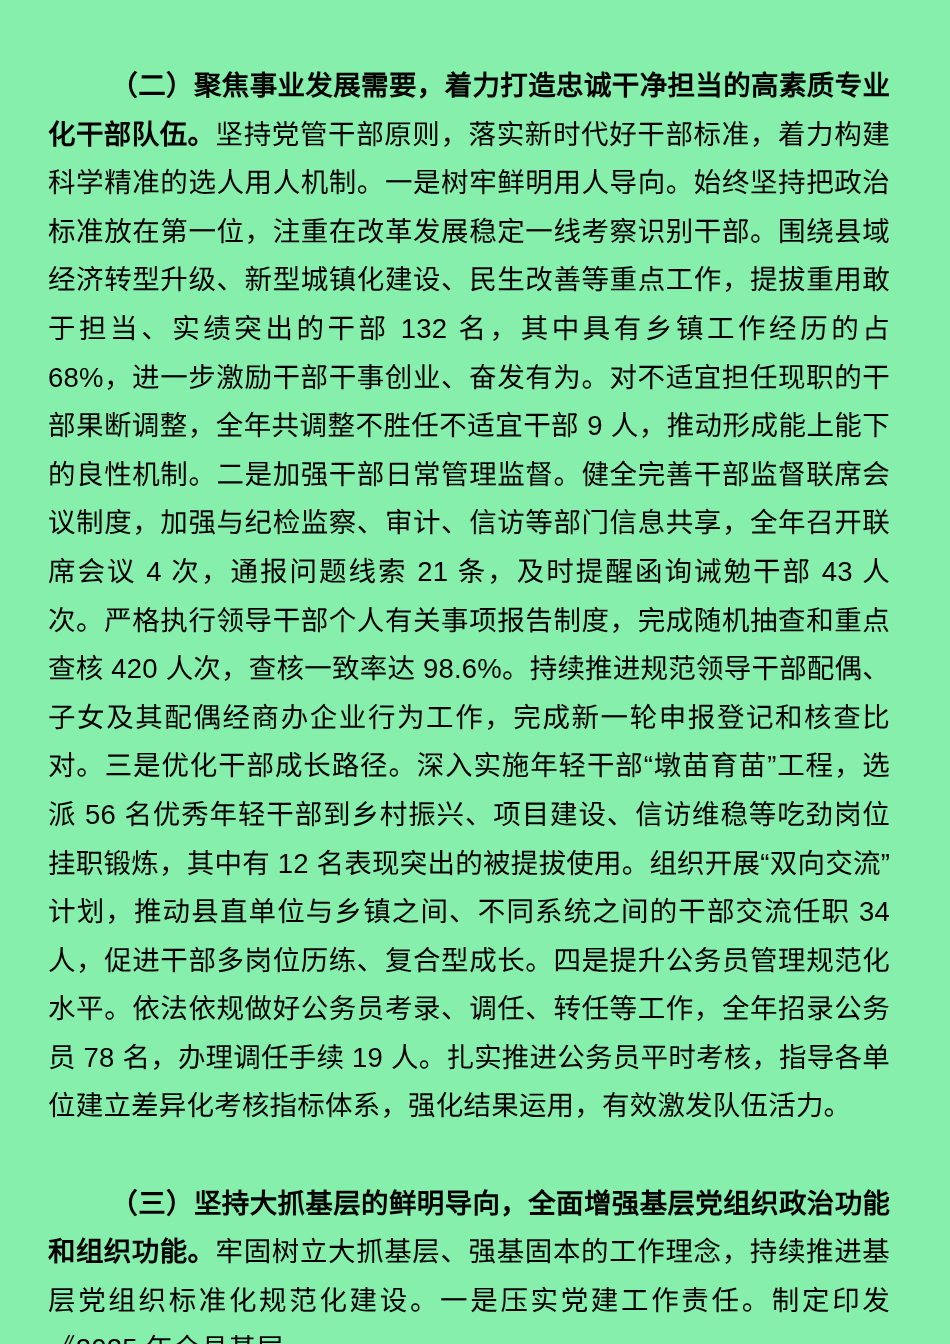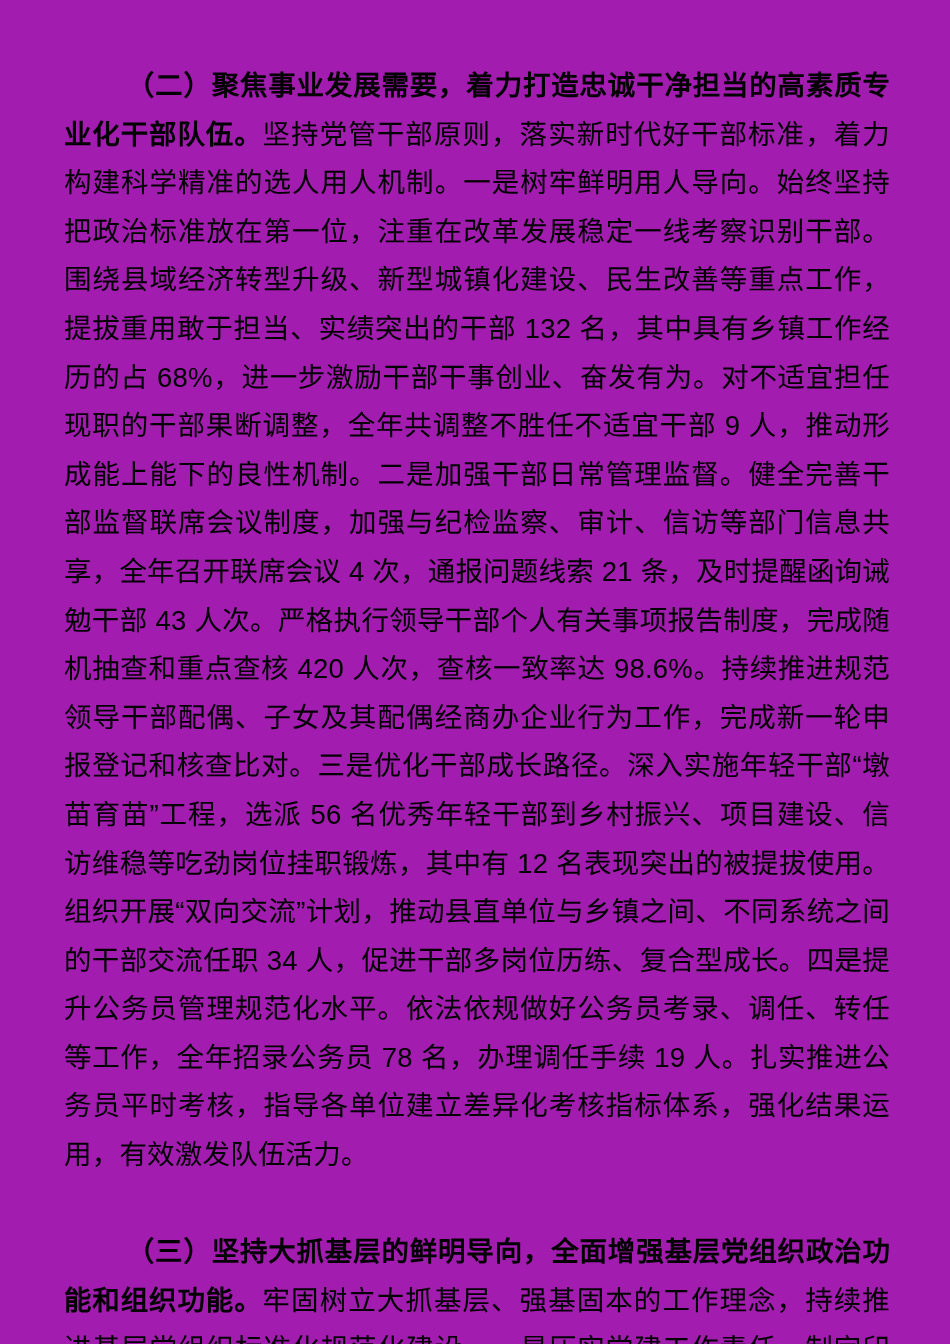--- a/index.html
+++ b/index.html
@@ -13,22 +13,22 @@
     height: 1344px;
     font-family: "Liberation Sans", "DejaVu Sans", sans-serif;
     color: #000000;
     -webkit-font-smoothing: antialiased;
   }
   .page {
     position: relative;
     box-sizing: border-box;
     width: 950px;
     height: 1344px;
-    padding: 62px 60px 0 64px;
-    background: #a21caf;
+    padding: 62px 60px 0 48px;
+    background: #86efac;
     overflow: hidden;
   }
   .doc-body {
     font-size: 27.5px;
     line-height: 48.6px;
     text-align: justify;
     text-justify: inter-ideograph;
     letter-spacing: 0.2px;
   }
   .para {

